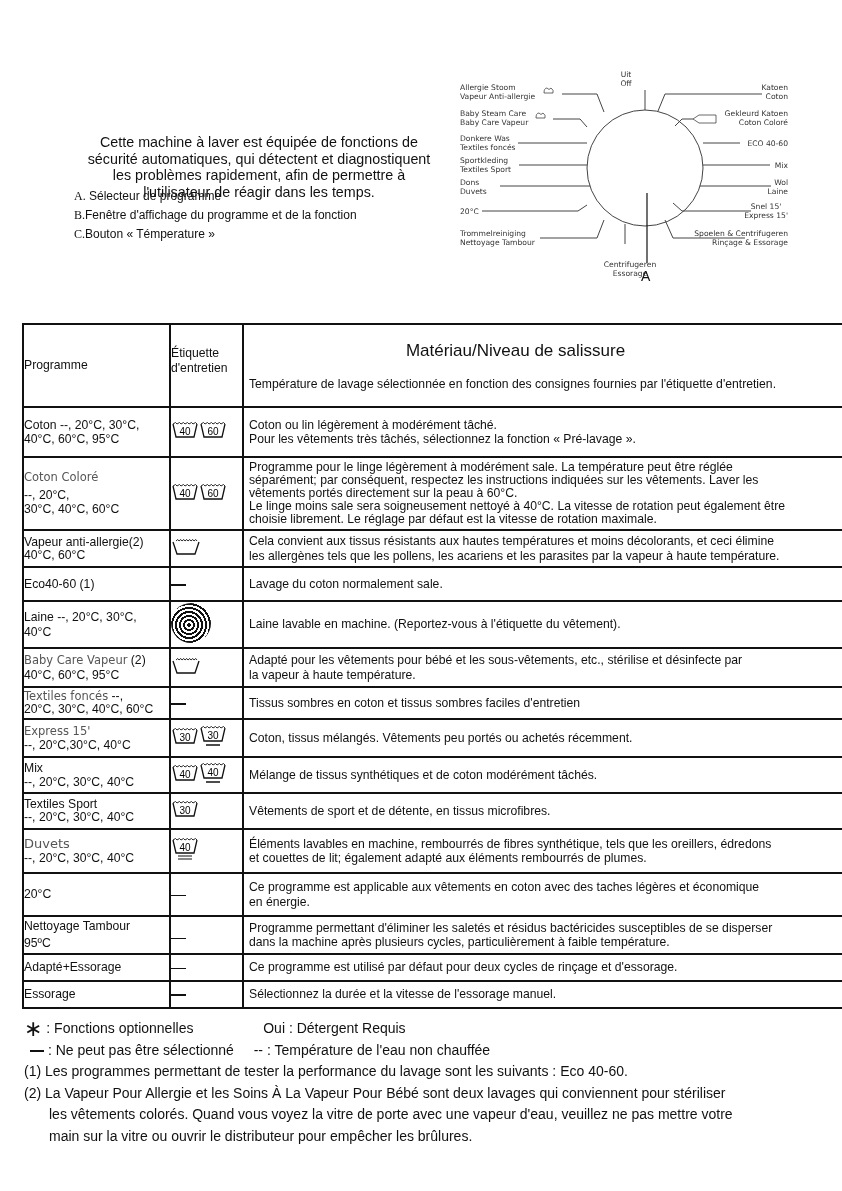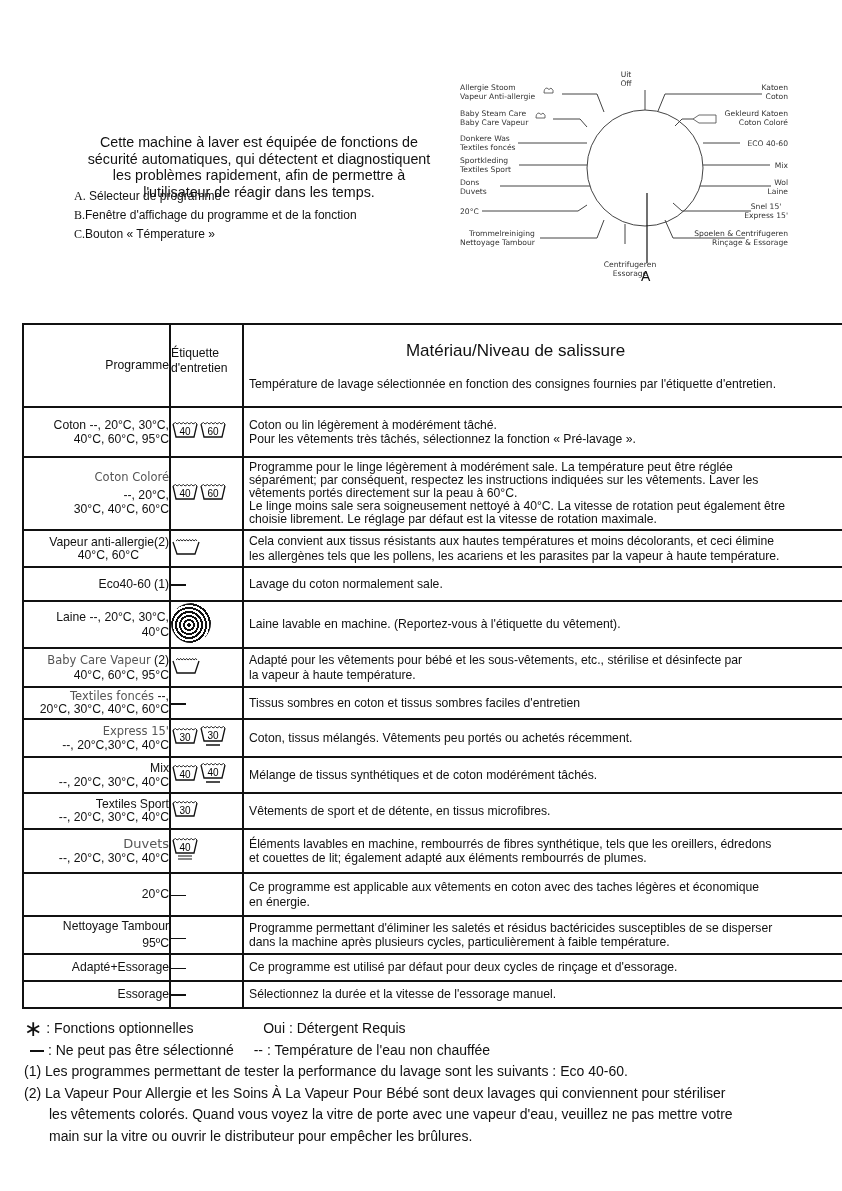--- a/index.html
+++ b/index.html
@@ -14,21 +14,21 @@
   .dial { position:absolute; left:440px; top:60px; width:360px; height:230px; }
   .dial svg { position:absolute; left:0; top:0; }
   .dl { position:absolute; font-family:"DejaVu Sans", sans-serif; font-size:7.6px; line-height:9.2px; color:#333; white-space:nowrap; }
   .dl.r { text-align:right; }
   .dl.c { text-align:center; }
   .dial-a { position:absolute; left:641px; top:268px; font-size:14px; }
 
   
   table.prog { position:absolute; left:22px; top:323px; border-collapse:collapse; width:830px; table-layout:fixed; }
   table.prog td { border:2px solid #111; padding:0; vertical-align:middle; font-size:12.2px; line-height:14.5px; }
-  table.prog td.c1 { width:145px; text-align:right;margin-top:48px; }
+  table.prog td.c1 { width:145px; text-align:left;margin-top:48px; }
   table.prog td.c2 { width:71px; text-align:left; }
   table.prog td.c3 { padding-left:5px; border-right:none; }
   .gray { font-family:"DejaVu Sans", sans-serif; color:#555; font-size:11.5px; }
   .hdr-title { font-size:17px; text-align:center; padding-right:70px; margin-bottom:18px; margin-top:4px;}
   .dash { display:inline-block; width:15px; height:2px; background:#111; vertical-align:middle; }
   .dash.thin { height:1px; }
   .tub { display:inline-block; vertical-align:middle; margin:0 1px; }
   .wool { display:inline-block; width:40px; height:40px; border-radius:50%;
           background:repeating-radial-gradient(circle at 45% 55%, #111 0 2px, #fff 2px 4px); }
 
@@ -103,21 +103,21 @@
       <div>Sportkleding</div>
       <div>Textiles Sport</div>
     </div>
   <div class="dl" style="left:20px;top:118px;">
       <div>Dons</div>
       <div>Duvets</div>
     </div>
   <div class="dl" style="left:20px;top:147px;">
       <div>20°C</div>
     </div>
-  <div class="dl" style="left:20px;top:169px;text-align:right;">
+  <div class="dl" style="left:20px;top:169px;">
       <div>Trommelreiniging</div>
       <div>Nettoyage Tambour</div>
     </div>
 
   <div class="dl r" style="right:12px;top:23px;">
       <div>Katoen</div>
       <div>Coton</div>
     </div>
   <div class="dl r" style="right:12px;top:49px;">
       <div>Gekleurd Katoen</div>

